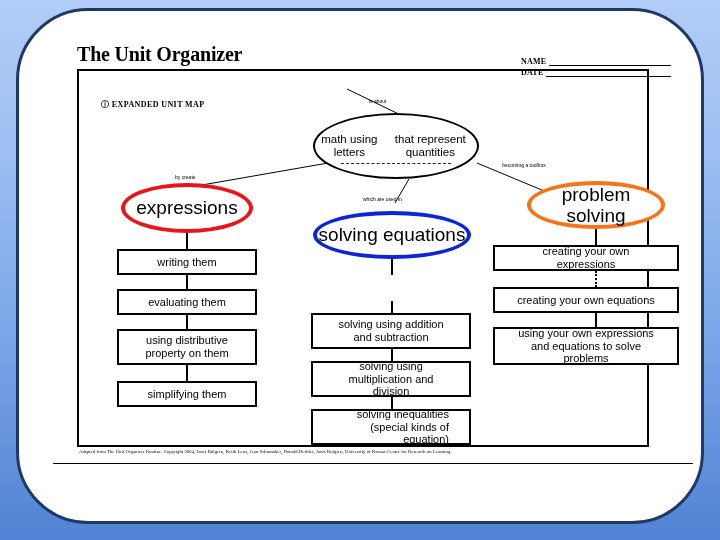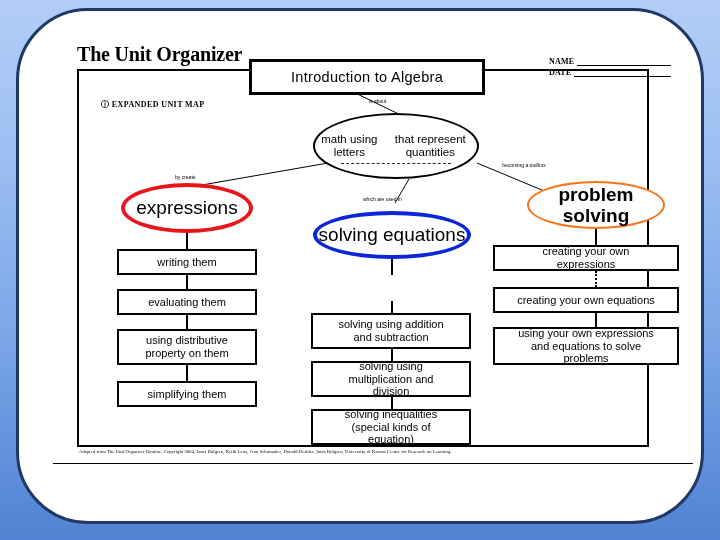--- a/index.html
+++ b/index.html
@@ -32,38 +32,38 @@
   .subtitle .bullet{font-size:8px;}
   
   .unitbox{
     position:absolute;left:190px;top:16px;width:230px;height:30px;
     border:3px solid #000;background:#fff;z-index:7;
     display:flex;align-items:center;justify-content:center;
   }
   .unitbox span{font-size:14.5px;color:#000;letter-spacing:.3px;}
   
   .namedate{position:absolute;left:462px;top:12px;width:150px;z-index:7;}
-  .nd-row{display:flex;align-items:flex-end;gap:3px;height:11px;margin-left:28px;}
+  .nd-row{display:flex;align-items:flex-end;gap:3px;height:11px;}
   .nd-lab{
     font-family:"Liberation Serif",serif;font-weight:bold;font-size:8px;
     letter-spacing:.2px;color:#000;
   }
   .nd-line{flex:1;border-bottom:1px solid #000;height:8px;}
   
   .oval{
     position:absolute;border-radius:50%;background:#fff;
     display:flex;align-items:center;justify-content:center;text-align:center;
     z-index:5;box-sizing:border-box;
   }
   .oval span{font-size:19px;color:#000;line-height:1.12;}
   .oval.center-oval{border:2px solid #000;}
   .oval.center-oval span{font-size:11.5px;}
   .oval.red{border:4px solid #e8161b;}
   .oval.blue{border:4px solid #0a26d8;}
-  .oval.green{border:2px solid #f97316;font-weight:bold;}
+  .oval.green{border:4px solid #f97316;}
   .dotline{
     position:absolute;border-bottom:1px dashed #000;opacity:.85;
   }
   
   .nbox{
     position:absolute;border:2px solid #000;background:#fff;box-sizing:border-box;
     display:flex;align-items:center;justify-content:center;text-align:center;
     padding:1px 20px;z-index:4;
   }
   .nbox span{font-size:11px;color:#000;line-height:1.15;}
@@ -82,23 +82,20 @@
 </style>
 </head>
 <body>
 
 <div class="slide">
 
   <div class="sheet">
 
     <div class="title">The Unit Organizer</div>
 
-    <div class="unitbox">
-      <span>Introduction to Algebra</span>
-    </div>
 
     <div class="namedate">
       <div class="nd-row">
         <div class="nd-lab">NAME</div>
         <div class="nd-line"></div>
       </div>
       <div class="nd-row">
         <div class="nd-lab">DATE</div>
         <div class="nd-line"></div>
       </div>
@@ -163,21 +160,21 @@
       <div class="nbox" style="left:232px;top:242px;width:160px;height:36px;">
         <span>solving using addition and subtraction</span>
       </div>
       <div class="vline" style="left:312px;top:278px;height:12px;"></div>
 
       <div class="nbox" style="left:232px;top:290px;width:160px;height:36px;">
         <span>solving using multiplication and division</span>
       </div>
       <div class="vline" style="left:312px;top:326px;height:12px;"></div>
 
-      <div class="nbox" style="left:232px;top:338px;width:160px;height:36px;">
+      <div class="nbox" style="left:232px;top:338px;width:160px;height:36px;text-align:right;">
         <span>solving inequalities (special kinds of equation)</span>
       </div>
 
       <div class="oval green" style="left:448px;top:110px;width:138px;height:48px;">
         <span>problem solving</span>
       </div>
       <div class="vline" style="left:516px;top:158px;height:16px;"></div>
 
       <div class="nbox" style="left:414px;top:174px;width:186px;height:26px;">
         <span>creating your own expressions</span>

